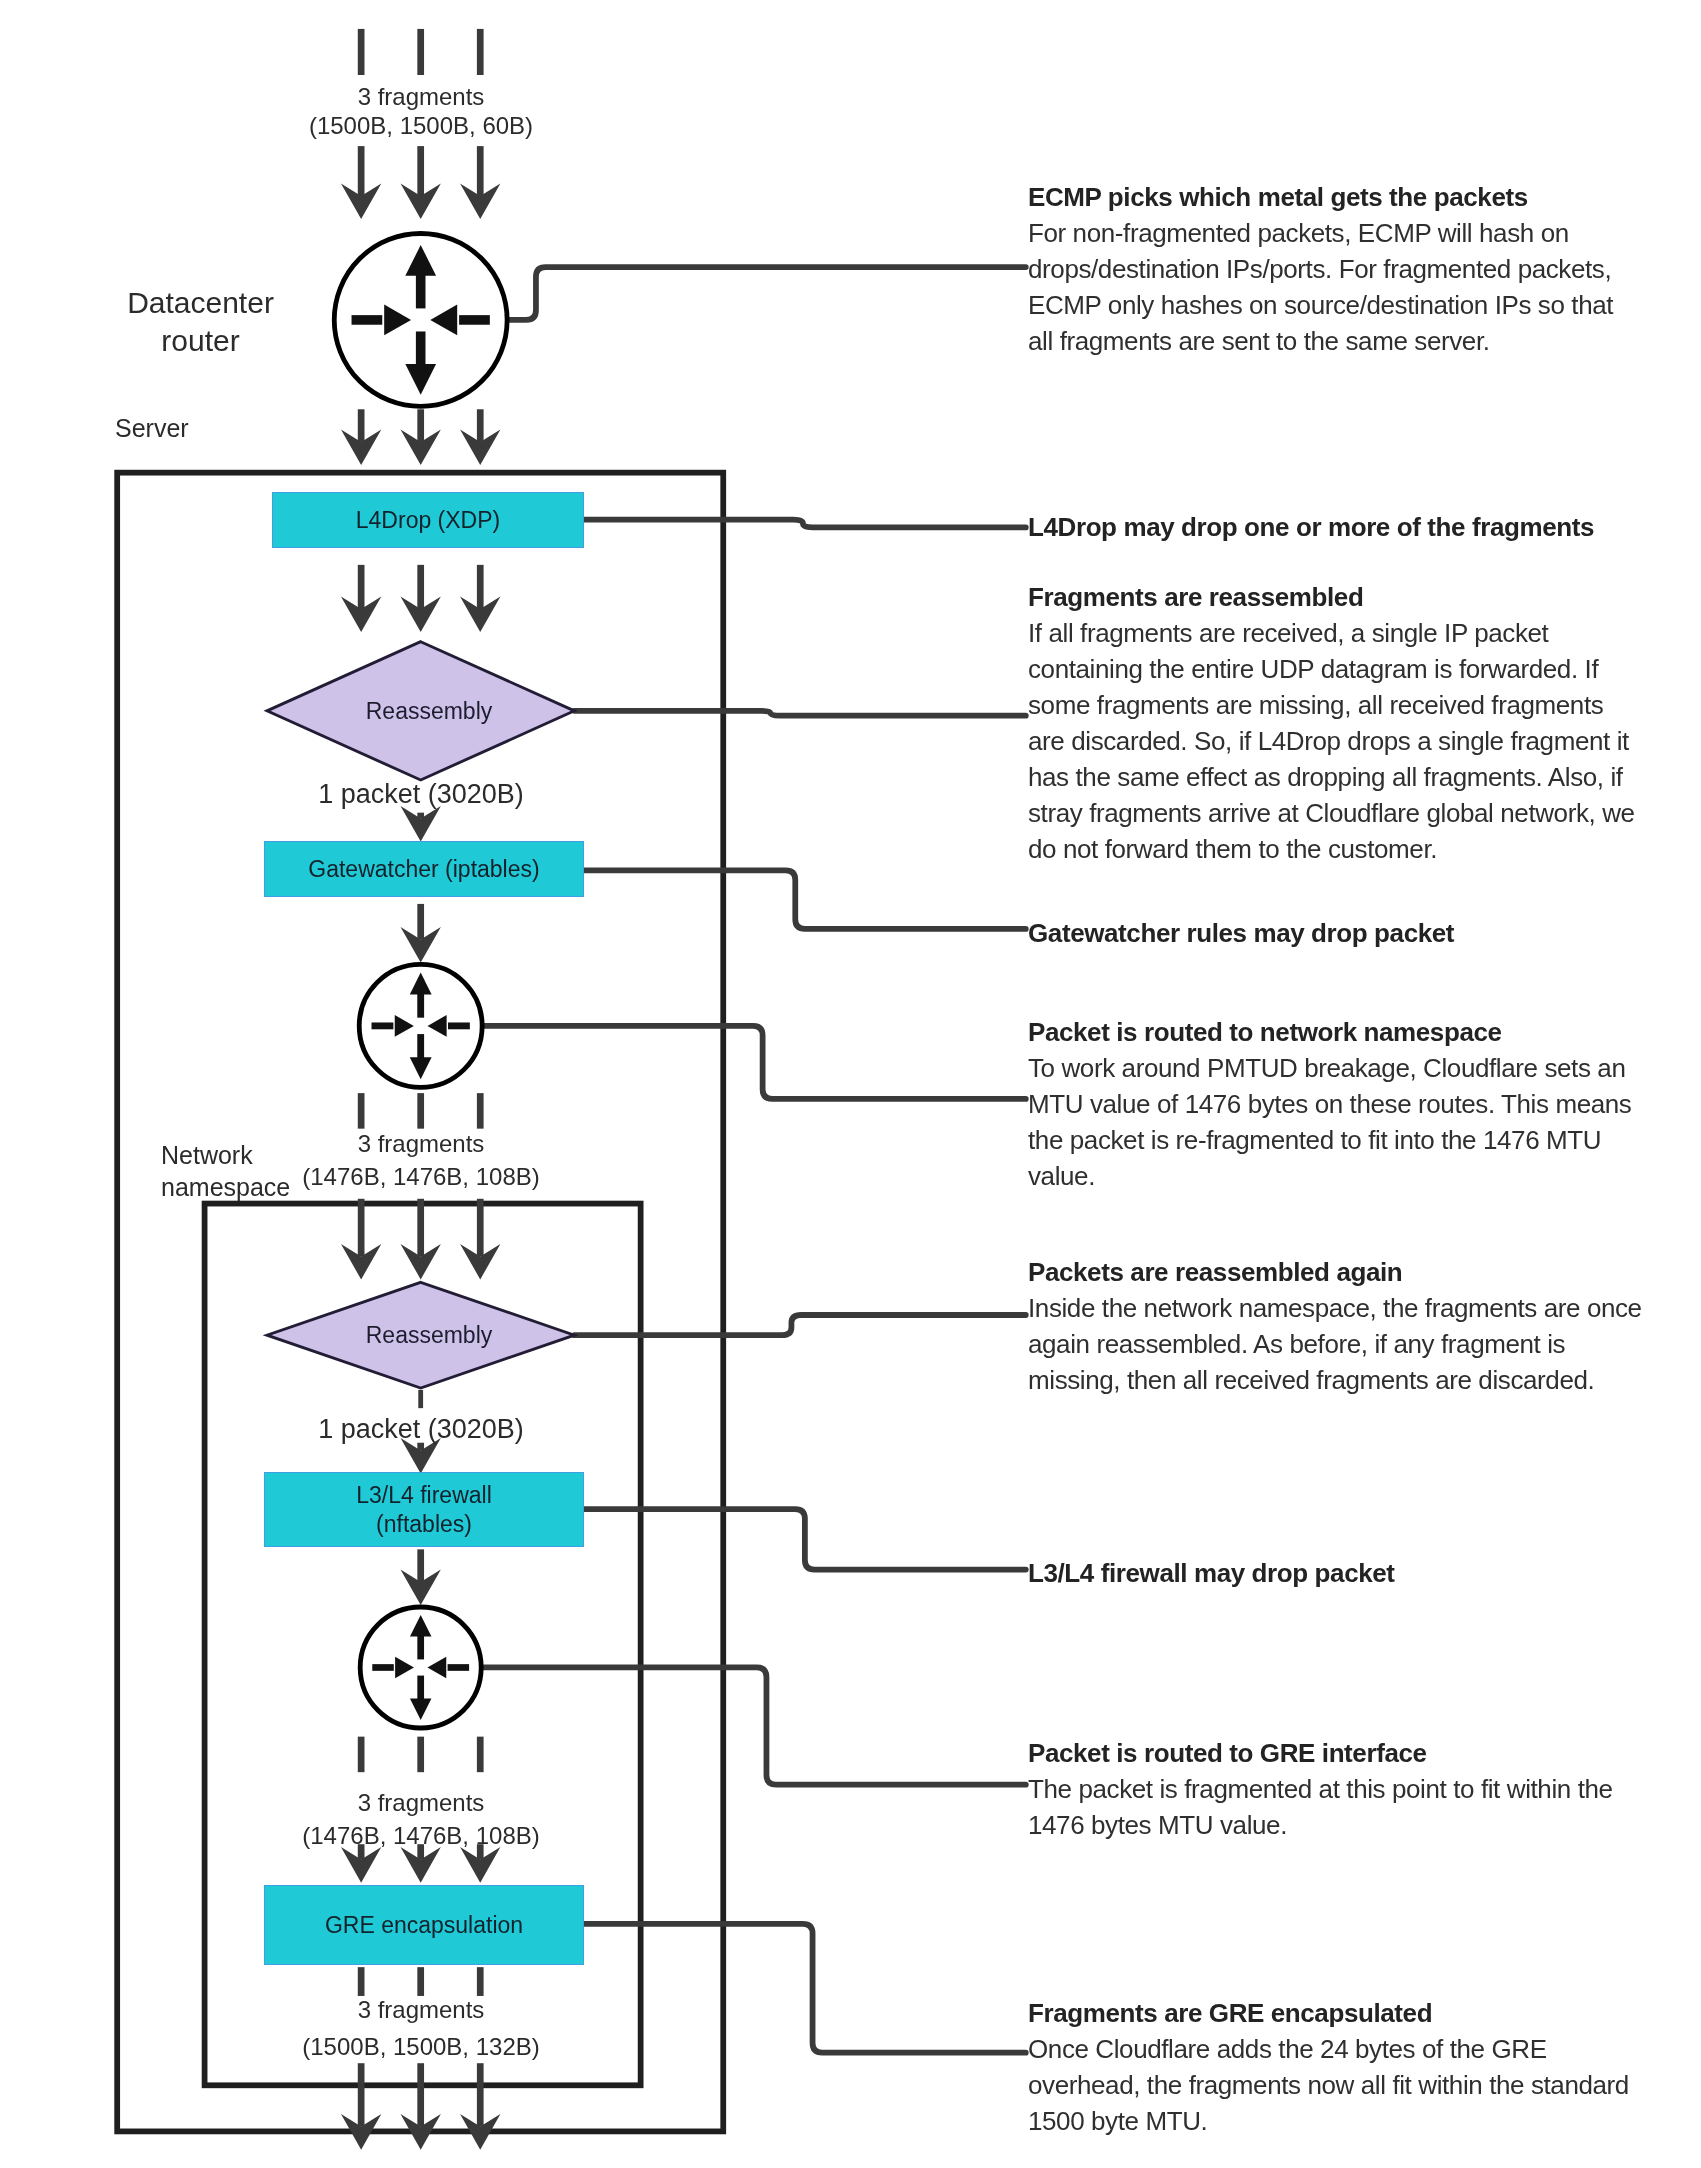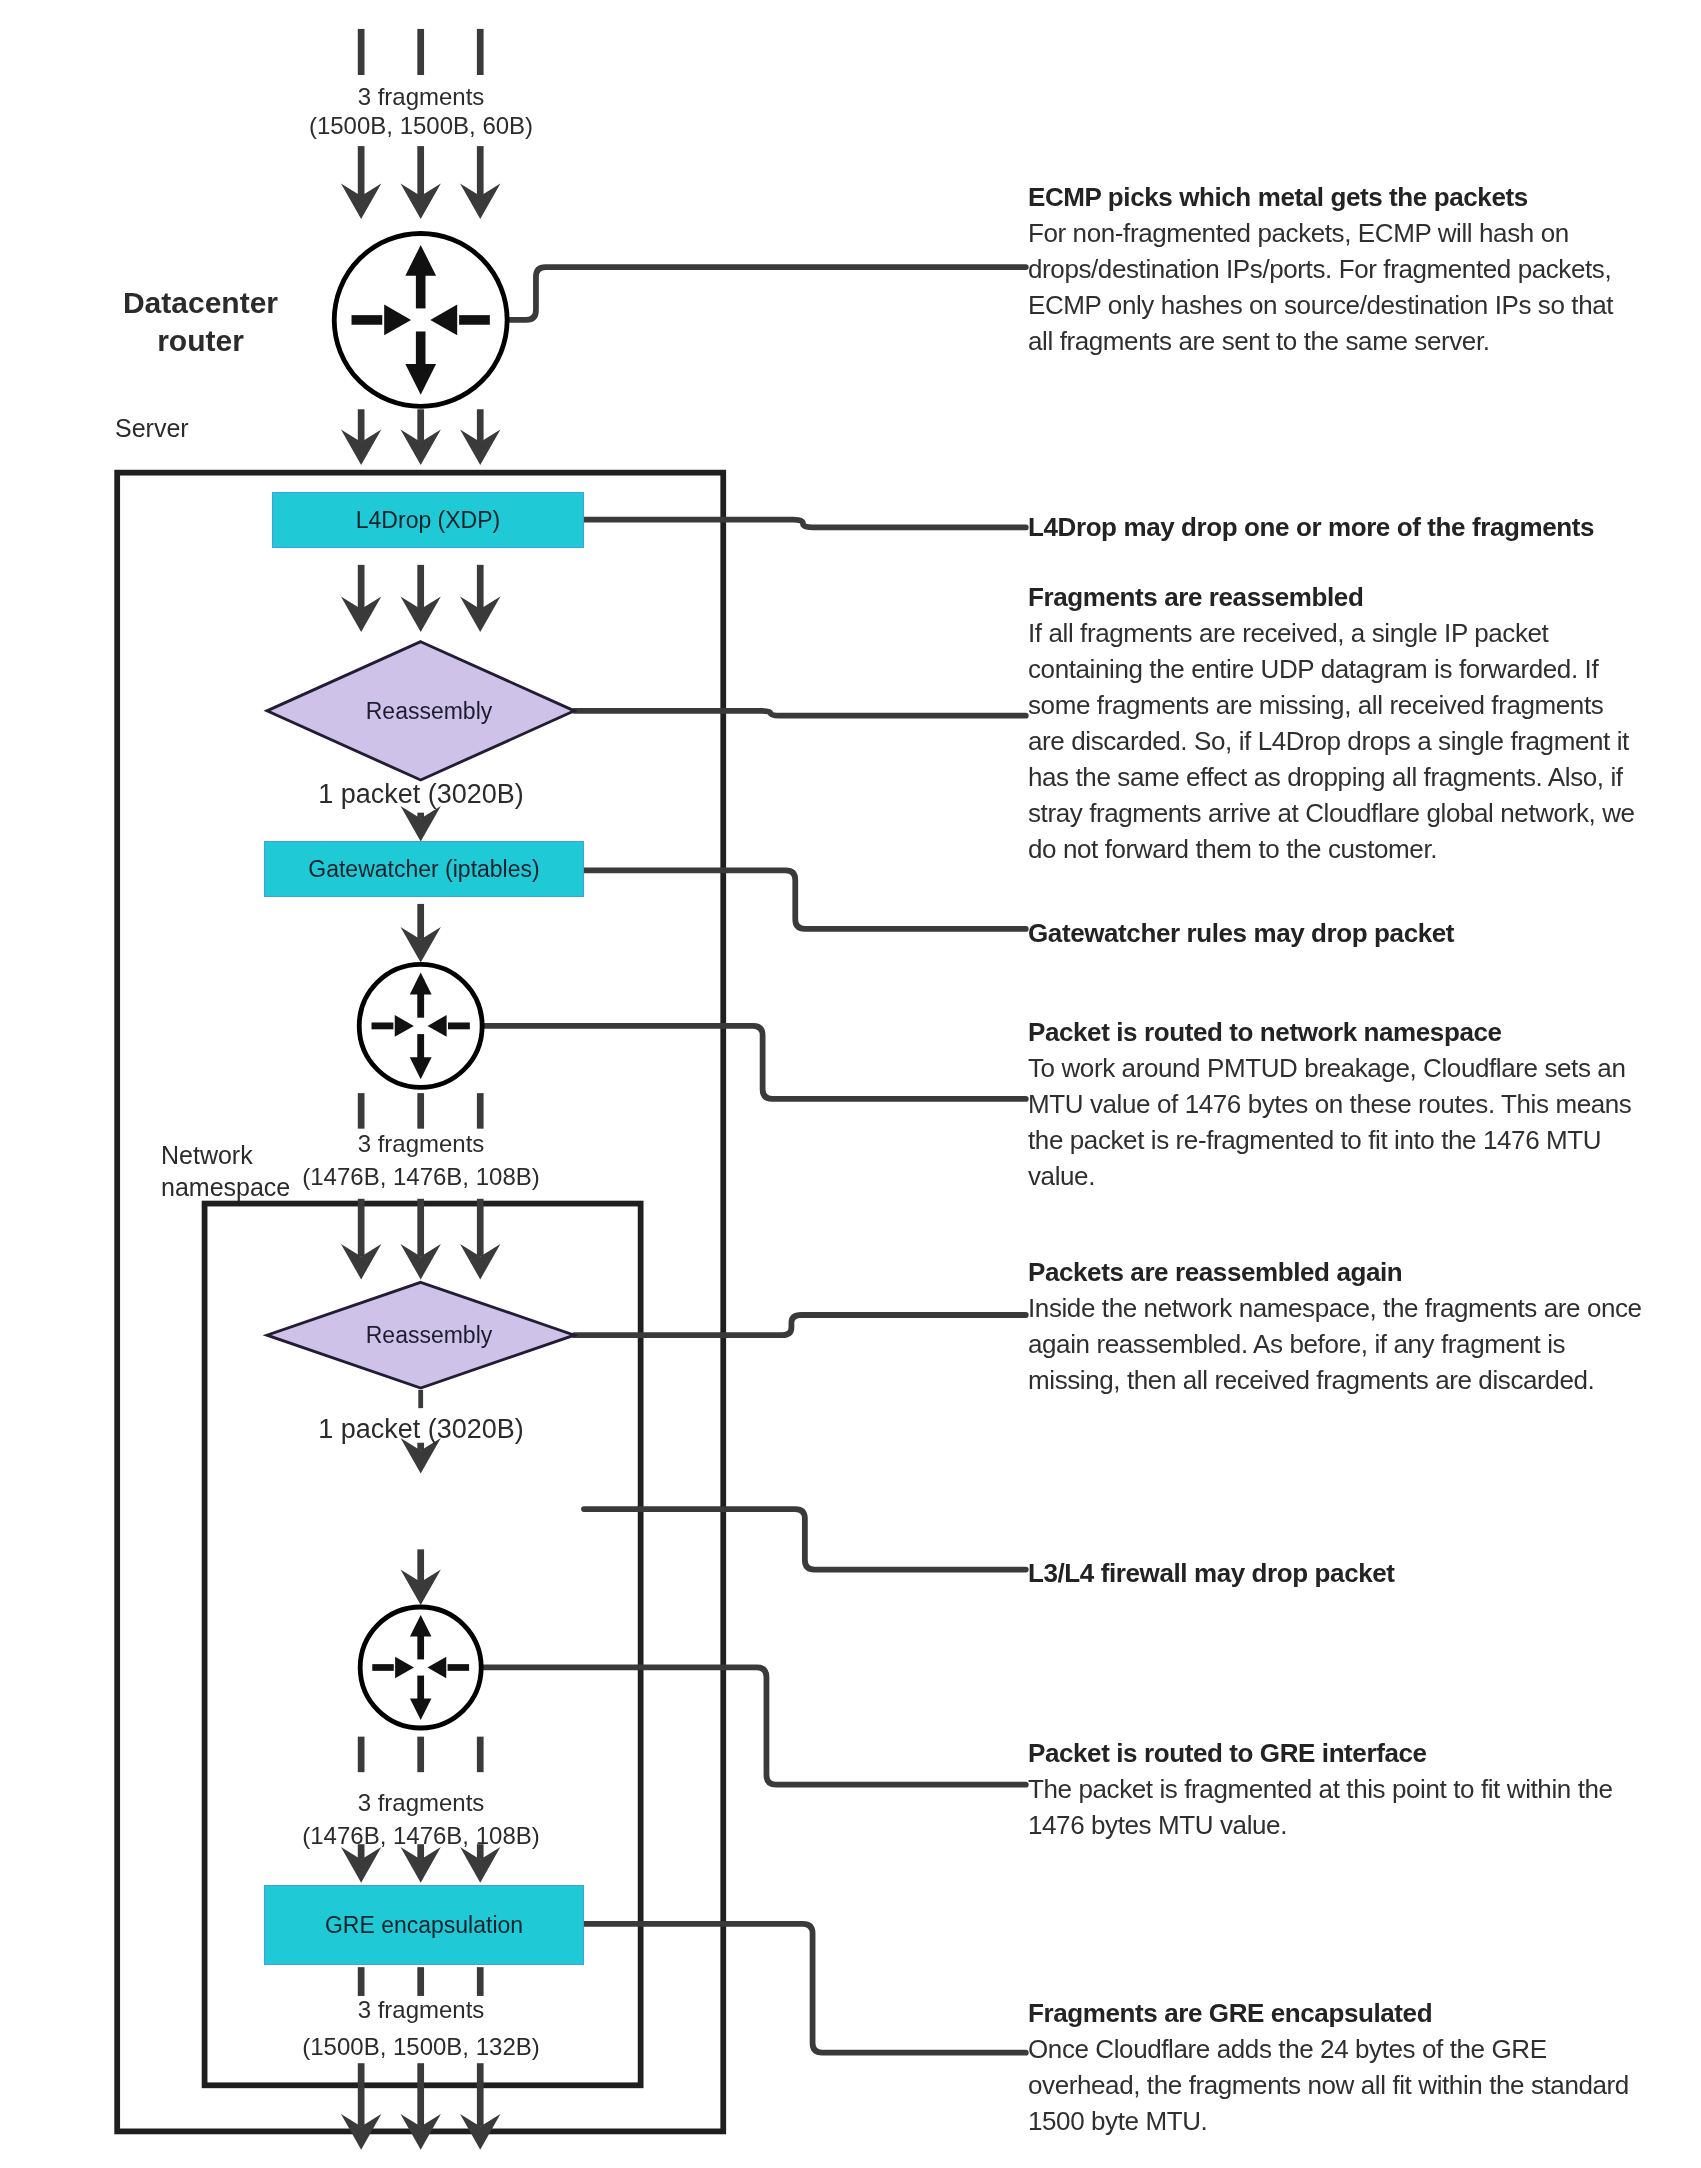--- a/index.html
+++ b/index.html
@@ -4,21 +4,21 @@
 <style>
   html,body{margin:0;padding:0;background:#fff;}
   #canvas{position:relative;width:1701px;height:2168px;background:#ffffff;
           font-family:"Liberation Sans",sans-serif;overflow:hidden;}
   #art{position:absolute;left:0;top:0;}
   .lbl{position:absolute;left:421px;transform:translateX(-50%);color:#2b2b2b;
        font-size:24px;line-height:29px;white-space:nowrap;text-align:center;}
   .pkt{position:absolute;left:421px;transform:translateX(-50%);color:#2b2b2b;
        font-size:27px;line-height:33px;white-space:nowrap;}
   .dc-lbl{position:absolute;left:109px;top:284px;width:183px;text-align:center;
-       font-size:30px;line-height:38px;color:#2b2b2b;font-weight:bold;}
+       font-size:30px;line-height:38px;color:#2b2b2b;}
   .server-lbl{position:absolute;left:115px;top:414px;font-size:25px;color:#2b2b2b;}
   .ns-lbl{position:absolute;left:161px;top:1139px;width:144px;font-size:25px;
        line-height:32px;color:#2b2b2b;}
   .box{position:absolute;box-sizing:border-box;background:#1fcad6;border:1.9px solid #3f9fe0;
        display:flex;flex-direction:column;align-items:center;justify-content:center;
        text-align:center;color:#13212b;font-size:23px;line-height:29px;}
   .dlabel{position:absolute;left:421px;transform:translateX(-50%);font-size:23px;
        color:#1d1d30;line-height:29px;white-space:nowrap;margin-left:8px;}
   .note{position:absolute;left:1028px;width:615px;color:#2f2f2f;font-size:26px;
        line-height:36px;letter-spacing:-0.4px;}
@@ -193,20 +193,24 @@
     <span>Gatewatcher (iptables)</span>
   </div>
 
   <div class="lbl" style="top:1129px">3 fragments</div>
   <div class="lbl" style="top:1162px">(1476B, 1476B, 108B)</div>
   <div class="ns-lbl">Network namespace</div>
 
   <div class="dlabel" style="top:1321px">Reassembly</div>
   <div class="pkt" style="top:1413px">1 packet (3020B)</div>
 
+  <div class="box" style="left:264px;top:1472px;width:320px;height:75px">
+    <span>L3/L4 firewall</span>
+    <span>(nftables)</span>
+  </div>
 
   <div class="lbl" style="top:1788px">3 fragments</div>
   <div class="lbl" style="top:1821px">(1476B, 1476B, 108B)</div>
 
   <div class="box" style="left:264px;top:1885px;width:320px;height:80px">
     <span>GRE encapsulation</span>
   </div>
 
   <div class="lbl" style="top:1995px">3 fragments</div>
   <div class="lbl" style="top:2032px">(1500B, 1500B, 132B)</div>

